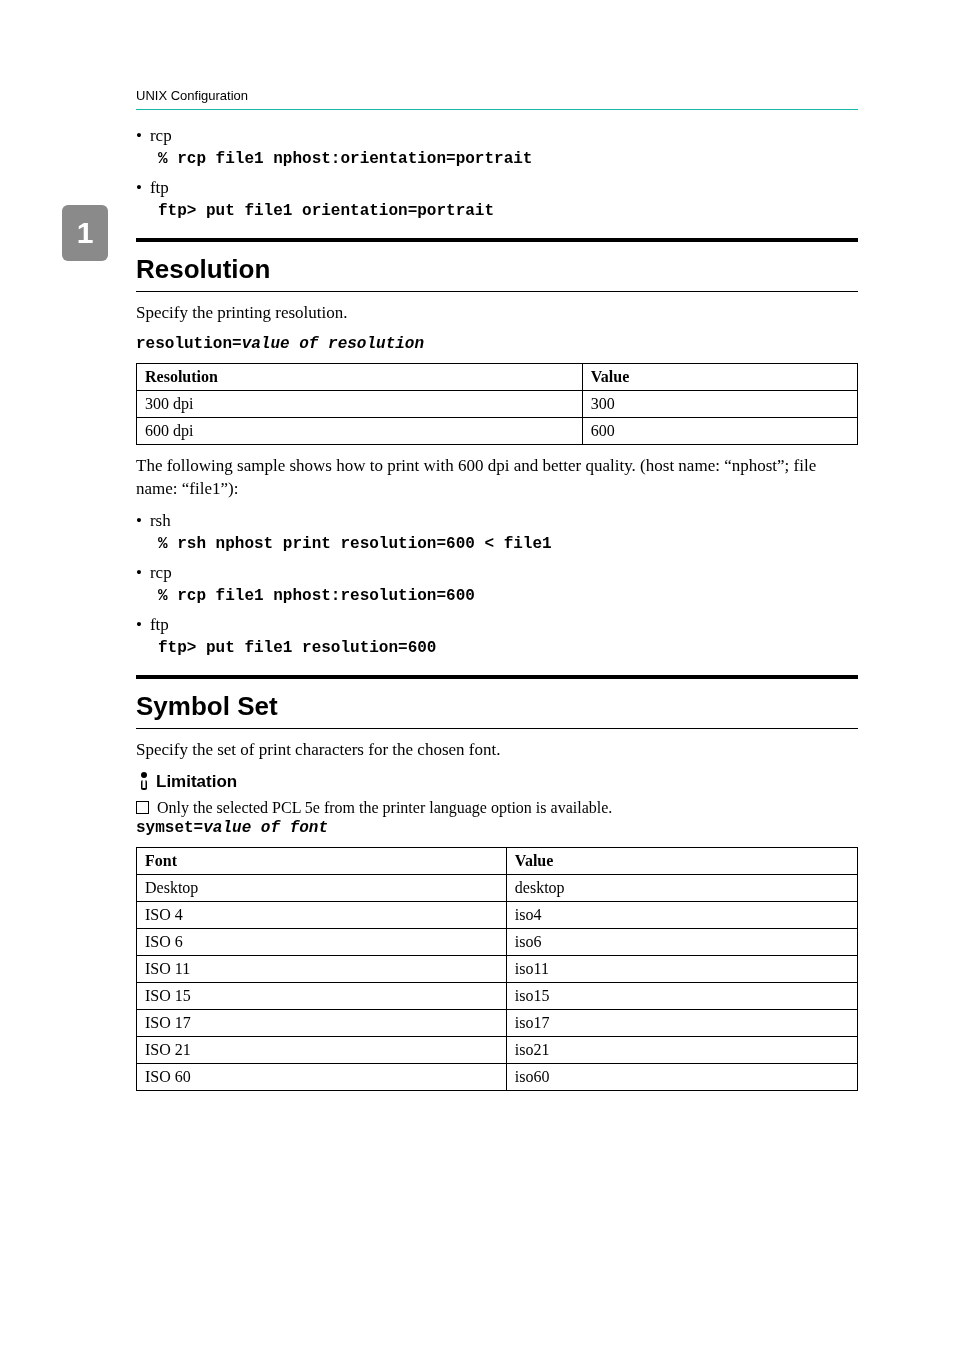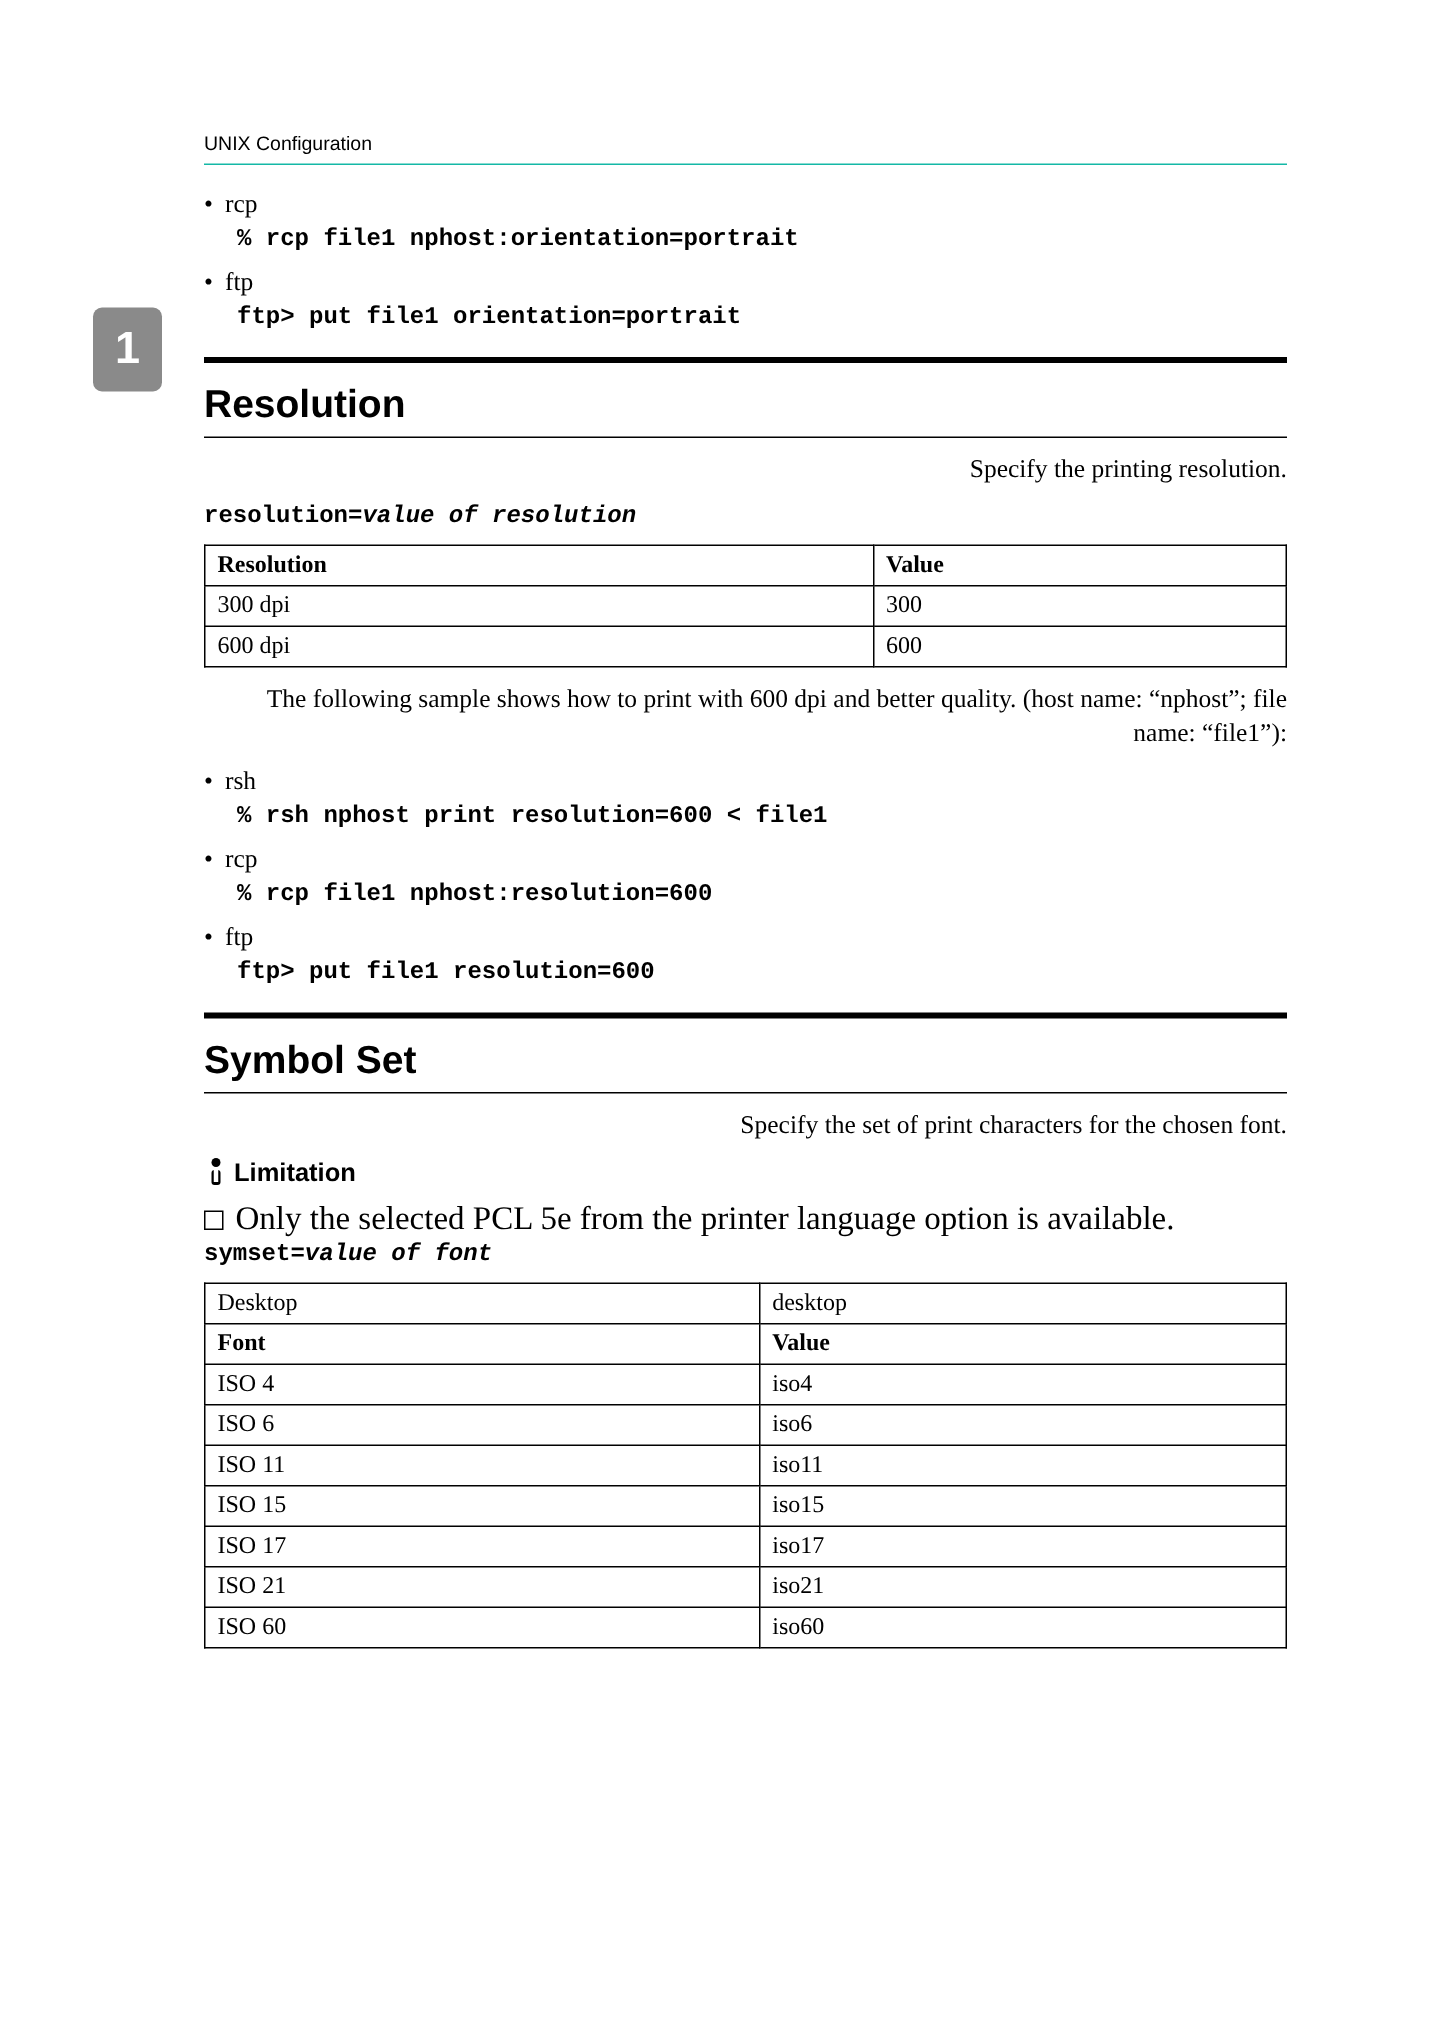--- a/index.html
+++ b/index.html
@@ -63,21 +63,20 @@
   h2.section::after {
     content: "";
     display: block;
     border-bottom: 1.5px solid #000;
     margin-top: 6px;
   }
   .body-text {
     font-size: 17px;
     margin: 10px 0;
     line-height: 1.35;
-    text-align: right;
   }
   table.data {
     width: 100%;
     border-collapse: collapse;
     margin: 6px 0 10px 0;
     font-size: 16px;
   }
   table.data th, table.data td {
     border: 1px solid #000;
     padding: 4px 8px;
@@ -92,21 +91,21 @@
     font-weight: bold;
     font-size: 17px;
     margin: 10px 0 4px 0;
   }
   .limitation-head .icon {
     display: inline-block;
     vertical-align: -3px;
     margin-right: 4px;
   }
   .check-item {
-    font-size: 22px;
+    font-size: 16px;
     margin: 4px 0 0 0;
   }
   .check-item .box {
     display: inline-block;
     width: 11px;
     height: 11px;
     border: 1.5px solid #000;
     margin-right: 8px;
     vertical-align: -1px;
   }
@@ -173,28 +172,28 @@
       </svg>
     </span><span>Limitation</span>
   </div>
   <div class="check-item"><span class="box"></span><span>Only the selected PCL 5e from the printer language option is available.</span></div>
 
   <div class="code-line" style="margin-left:0"><span>symset=</span><span class="ital">value of font</span></div>
 
   <table class="data">
     <tbody>
         <tr>
+      <th>Font</th>
+      <th>Value</th>
+    </tr>
+    <tr>
           <td>Desktop</td>
           <td>desktop</td>
         </tr>
     <tr>
-      <th>Font</th>
-      <th>Value</th>
-    </tr>
-    <tr>
           <td>ISO 4</td>
           <td>iso4</td>
         </tr>
     <tr>
           <td>ISO 6</td>
           <td>iso6</td>
         </tr>
     <tr>
           <td>ISO 11</td>
           <td>iso11</td>

